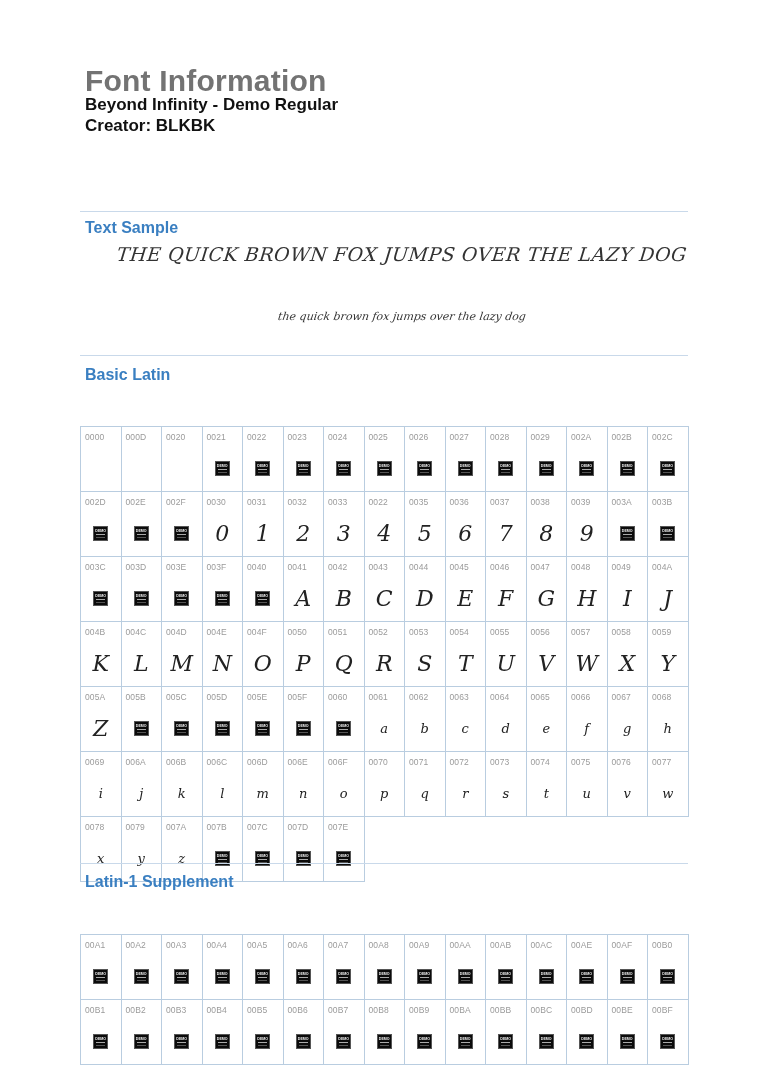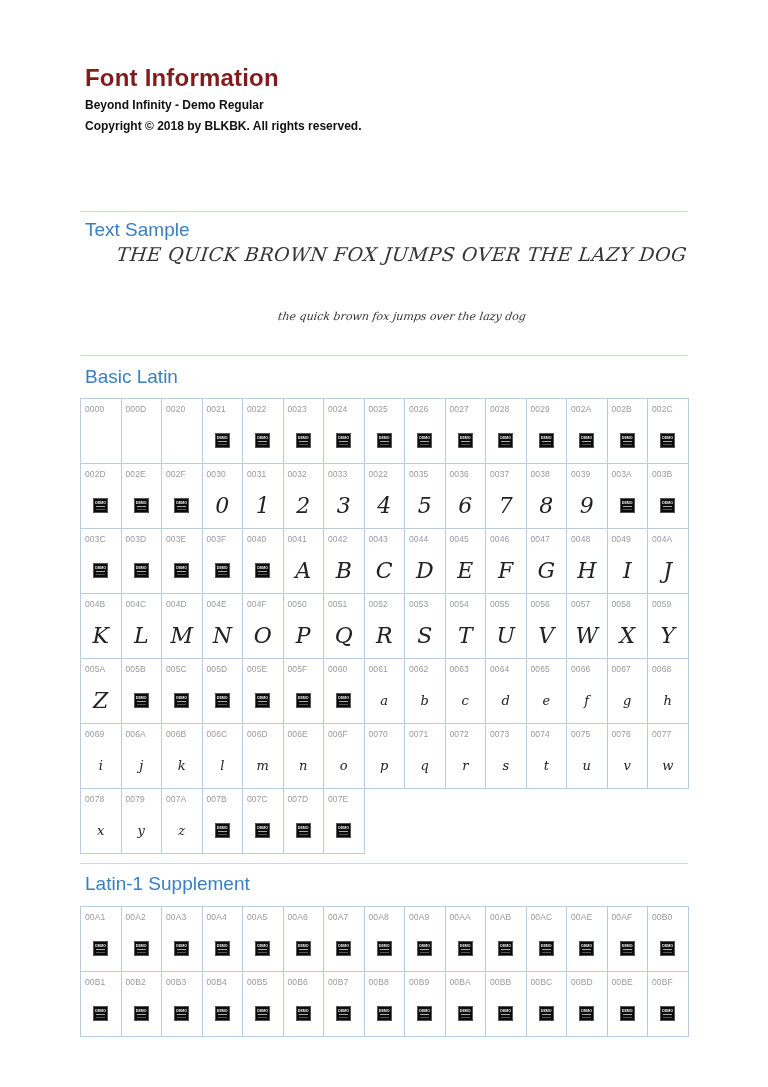--- a/index.html
+++ b/index.html
@@ -1,48 +1,48 @@
 <!DOCTYPE html>
 <html><head>
 <meta charset="utf-8">
 <style>
   html, body { margin:0; padding:0; background:#ffffff; }
   body { width:768px; height:1087px; position:relative; overflow:hidden;
          font-family:"Liberation Sans", sans-serif; color:#111; }
   .page { position:absolute; left:0; top:0; width:768px; height:1087px; }
-  .title { position:absolute; left:85px; top:64px; font-size:24px; font-weight:bold; color:#7f1d1d; letter-spacing:0.2px; }
-  .info { position:absolute; left:85px; top:95px; font-size:12px; font-weight:bold; line-height:20.5px; color:#111; }
+  .title { position:absolute; left:85px; top:64px; font-size:30px; font-weight:bold; color:#737373; letter-spacing:0.2px; }
+  .info { position:absolute; left:85px; top:95px; font-size:17px; font-weight:bold; line-height:20.5px; color:#111; }
   .info div { white-space:nowrap; }
   .rule { position:absolute; left:80px; width:608px; height:0; border-top:1.5px solid #c9d9ea; }
-  .section-title { position:absolute; left:85px; font-size:19px; font-weight:normal; color:#3a7fc1; }
+  .section-title { position:absolute; left:85px; font-size:16px; font-weight:bold; color:#3a7fc1; }
   .sample-upper { position:absolute; left:0; width:804px; top:243px; text-align:center;
     font-family:"DejaVu Serif", serif; font-style:italic; font-size:19px; color:#333; letter-spacing:0.5px; transform:skewX(-6deg); }
   .sample-lower { position:absolute; left:0; width:804px; top:310px; text-align:center;
     font-family:"DejaVu Serif", serif; font-style:italic; font-size:11px; color:#333; transform:skewX(-8deg); }
-  .grid { position:absolute; left:80px; border-left:1px solid #b9cde0; border-top:1px solid #b9cde0; }
+  .grid { position:absolute; left:80px; border-left:1px solid #b9cde0; border-top:1px solid #b9cde0;margin-top:28px; }
   .grow { display:flex; }
   .cell { width:39.5px; height:64px; border-right:1px solid #b9cde0; border-bottom:1px solid #b9cde0; position:relative; background:#fff; }
   .code { position:absolute; left:4px; top:5px; font-size:8.5px; color:#9a9a9a; letter-spacing:0.1px; }
   .glyph { position:absolute; left:0; right:0; top:24px; height:34px; display:flex; align-items:center; justify-content:center;
            font-family:"DejaVu Serif", serif; font-style:italic; font-size:22px; color:#222; font-weight:normal; }
   .glyph.small { font-size:13px; }
   .demo { width:15px; height:15px; background:#0b0b0b; border:1px solid #555; box-sizing:border-box;
           display:flex; flex-direction:column; align-items:center; justify-content:flex-start; padding-top:2px; }
   .demo .d1 { font-size:3.6px; color:#eee; font-weight:bold; line-height:4px; font-family:"Liberation Sans", sans-serif; font-style:normal;}
   .demo .d2 { width:9px; height:1px; background:#aaa; margin-top:1px; }
   .demo .d3 { width:9px; height:1px; background:#555; margin-top:2px; }
 </style>
 </head>
 <body>
 
 <div class="page">
   <div class="title">Font Information</div>
   <div class="info">
     <div>Beyond Infinity - Demo Regular</div>
-    <div>Copyright © 2018 by BLKBK. All rights reserved.</div>
+    <div>Creator: BLKBK</div>
   </div>
 
   <div class="rule" style="top:211px;"></div>
   <div class="section-title" style="top:219px;">Text Sample</div>
   <div class="sample-upper">THE QUICK BROWN FOX JUMPS OVER THE LAZY DOG</div>
   <div class="sample-lower">the quick brown fox jumps over the lazy dog</div>
 
   <div class="rule" style="top:355px;"></div>
   <div class="section-title" style="top:366px;">Basic Latin</div>
   <div class="grid" id="grid-basic" style="top:398px;">

